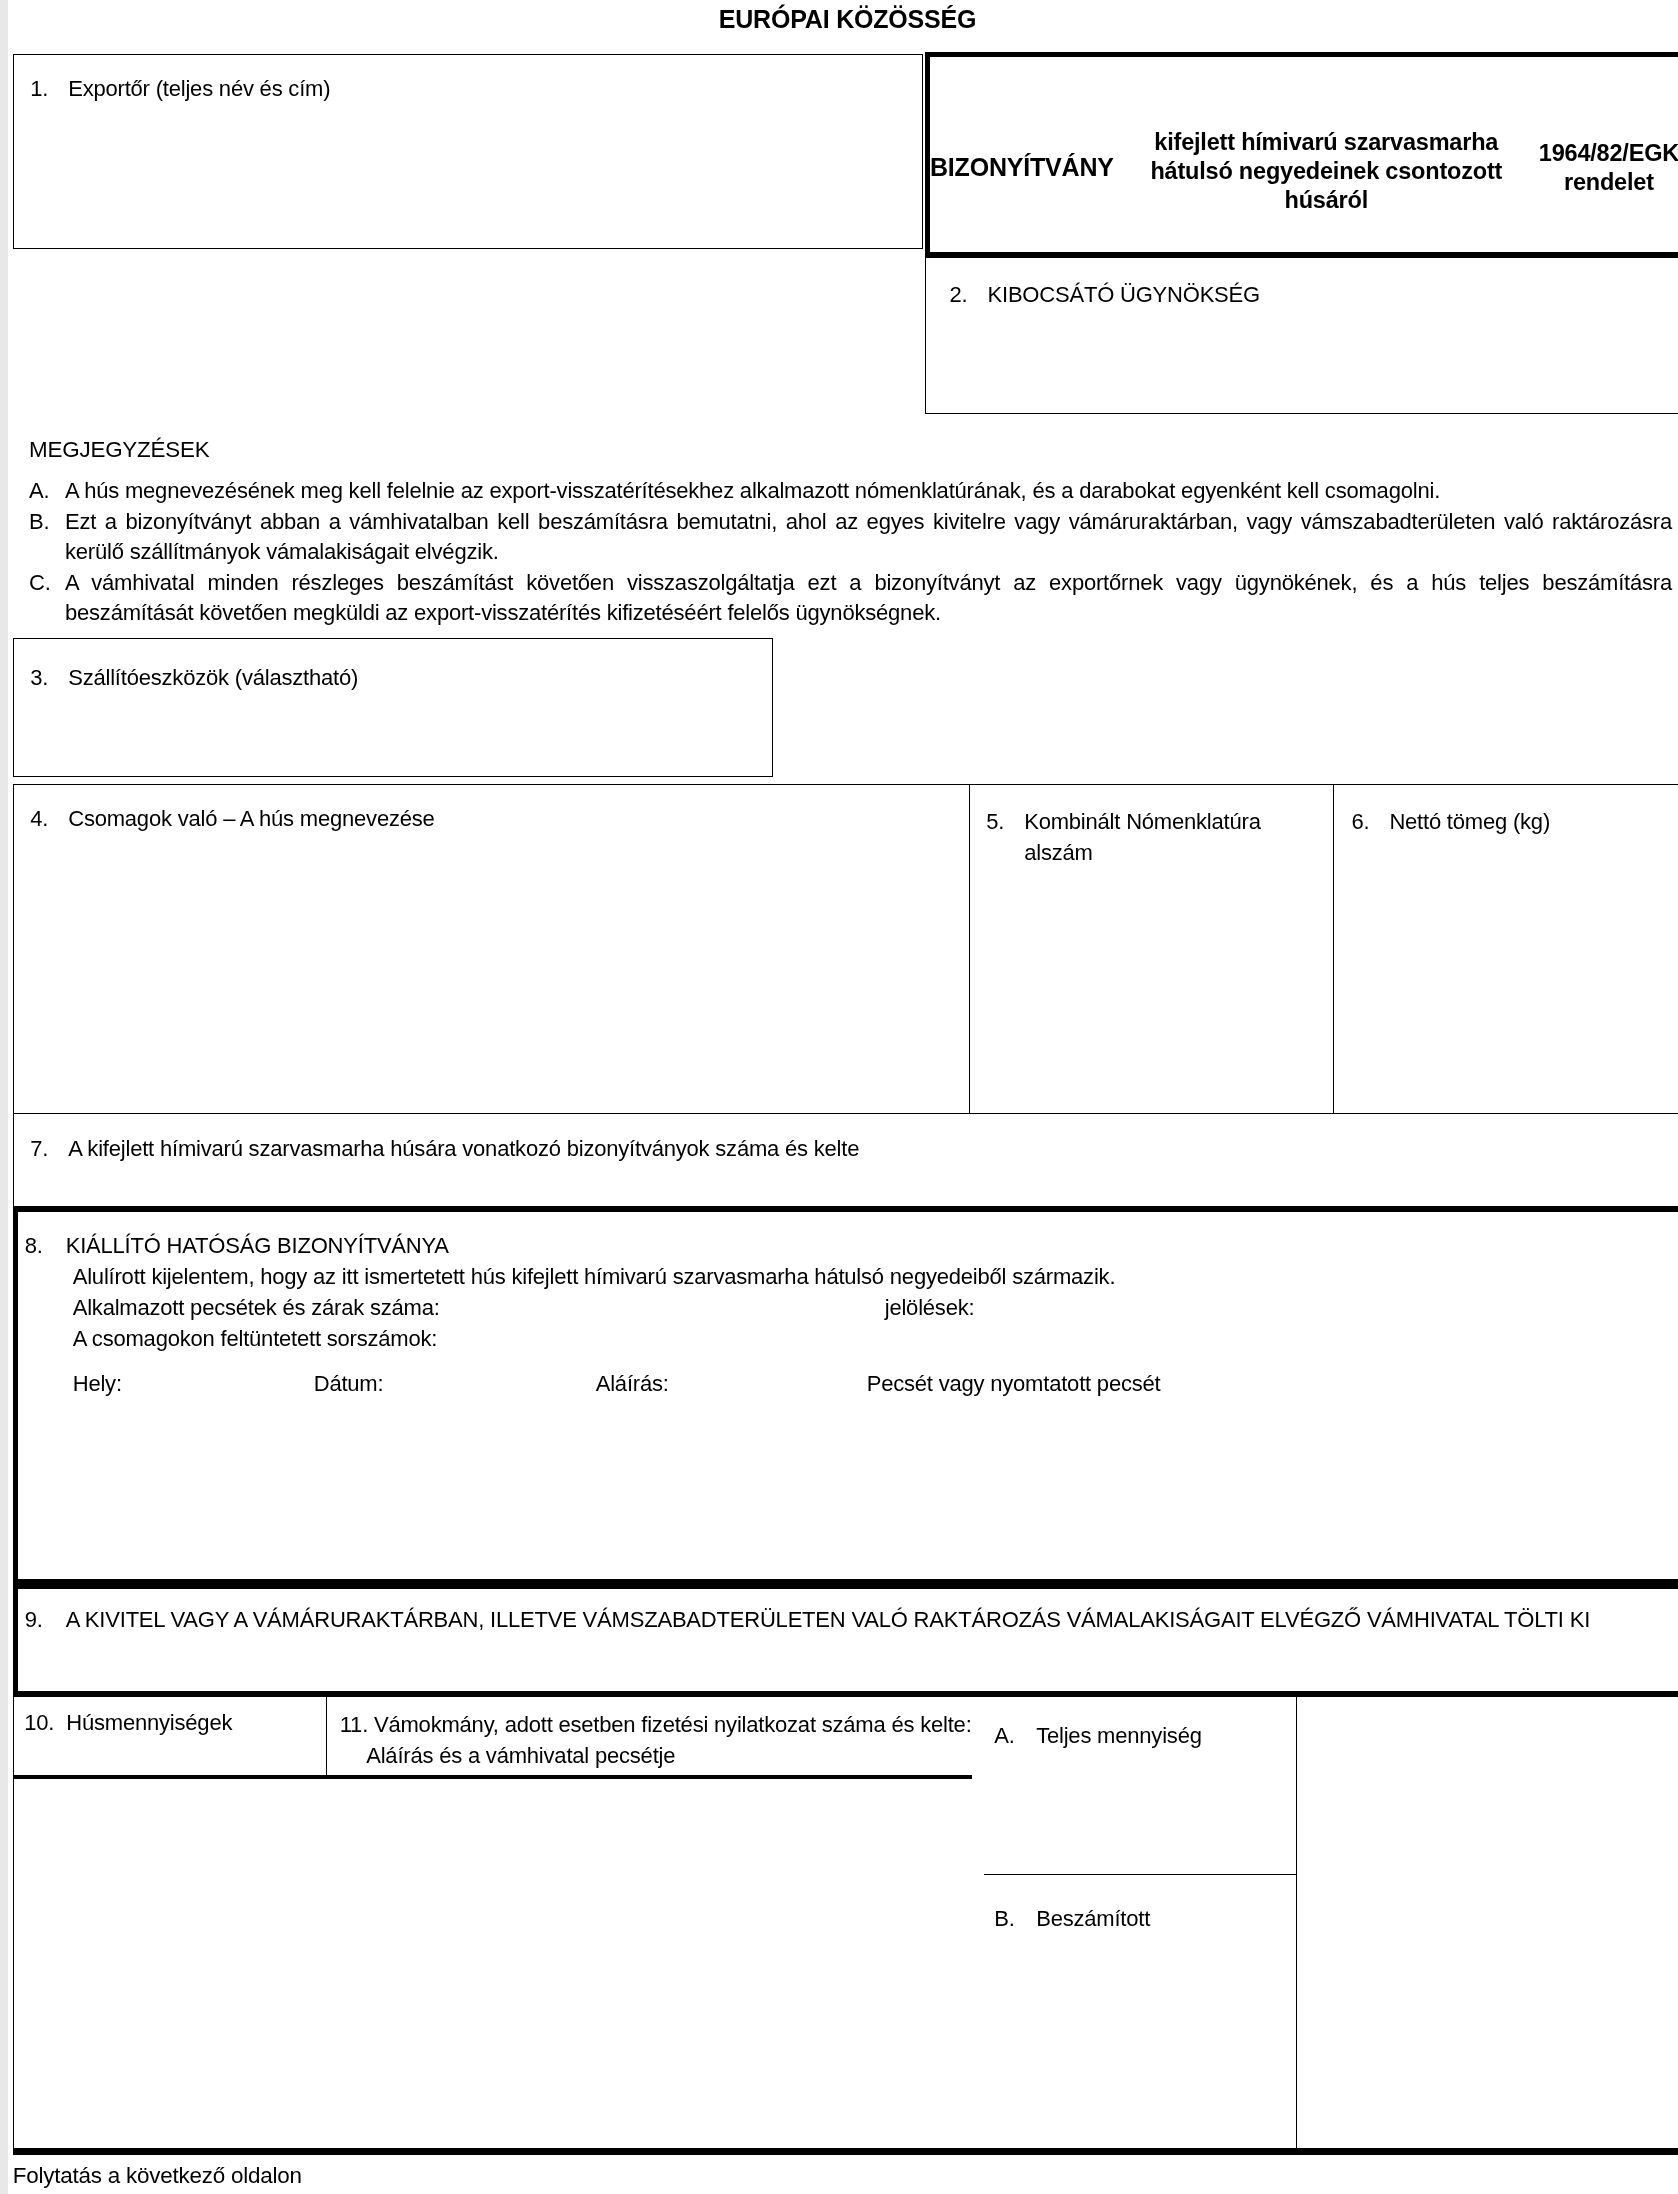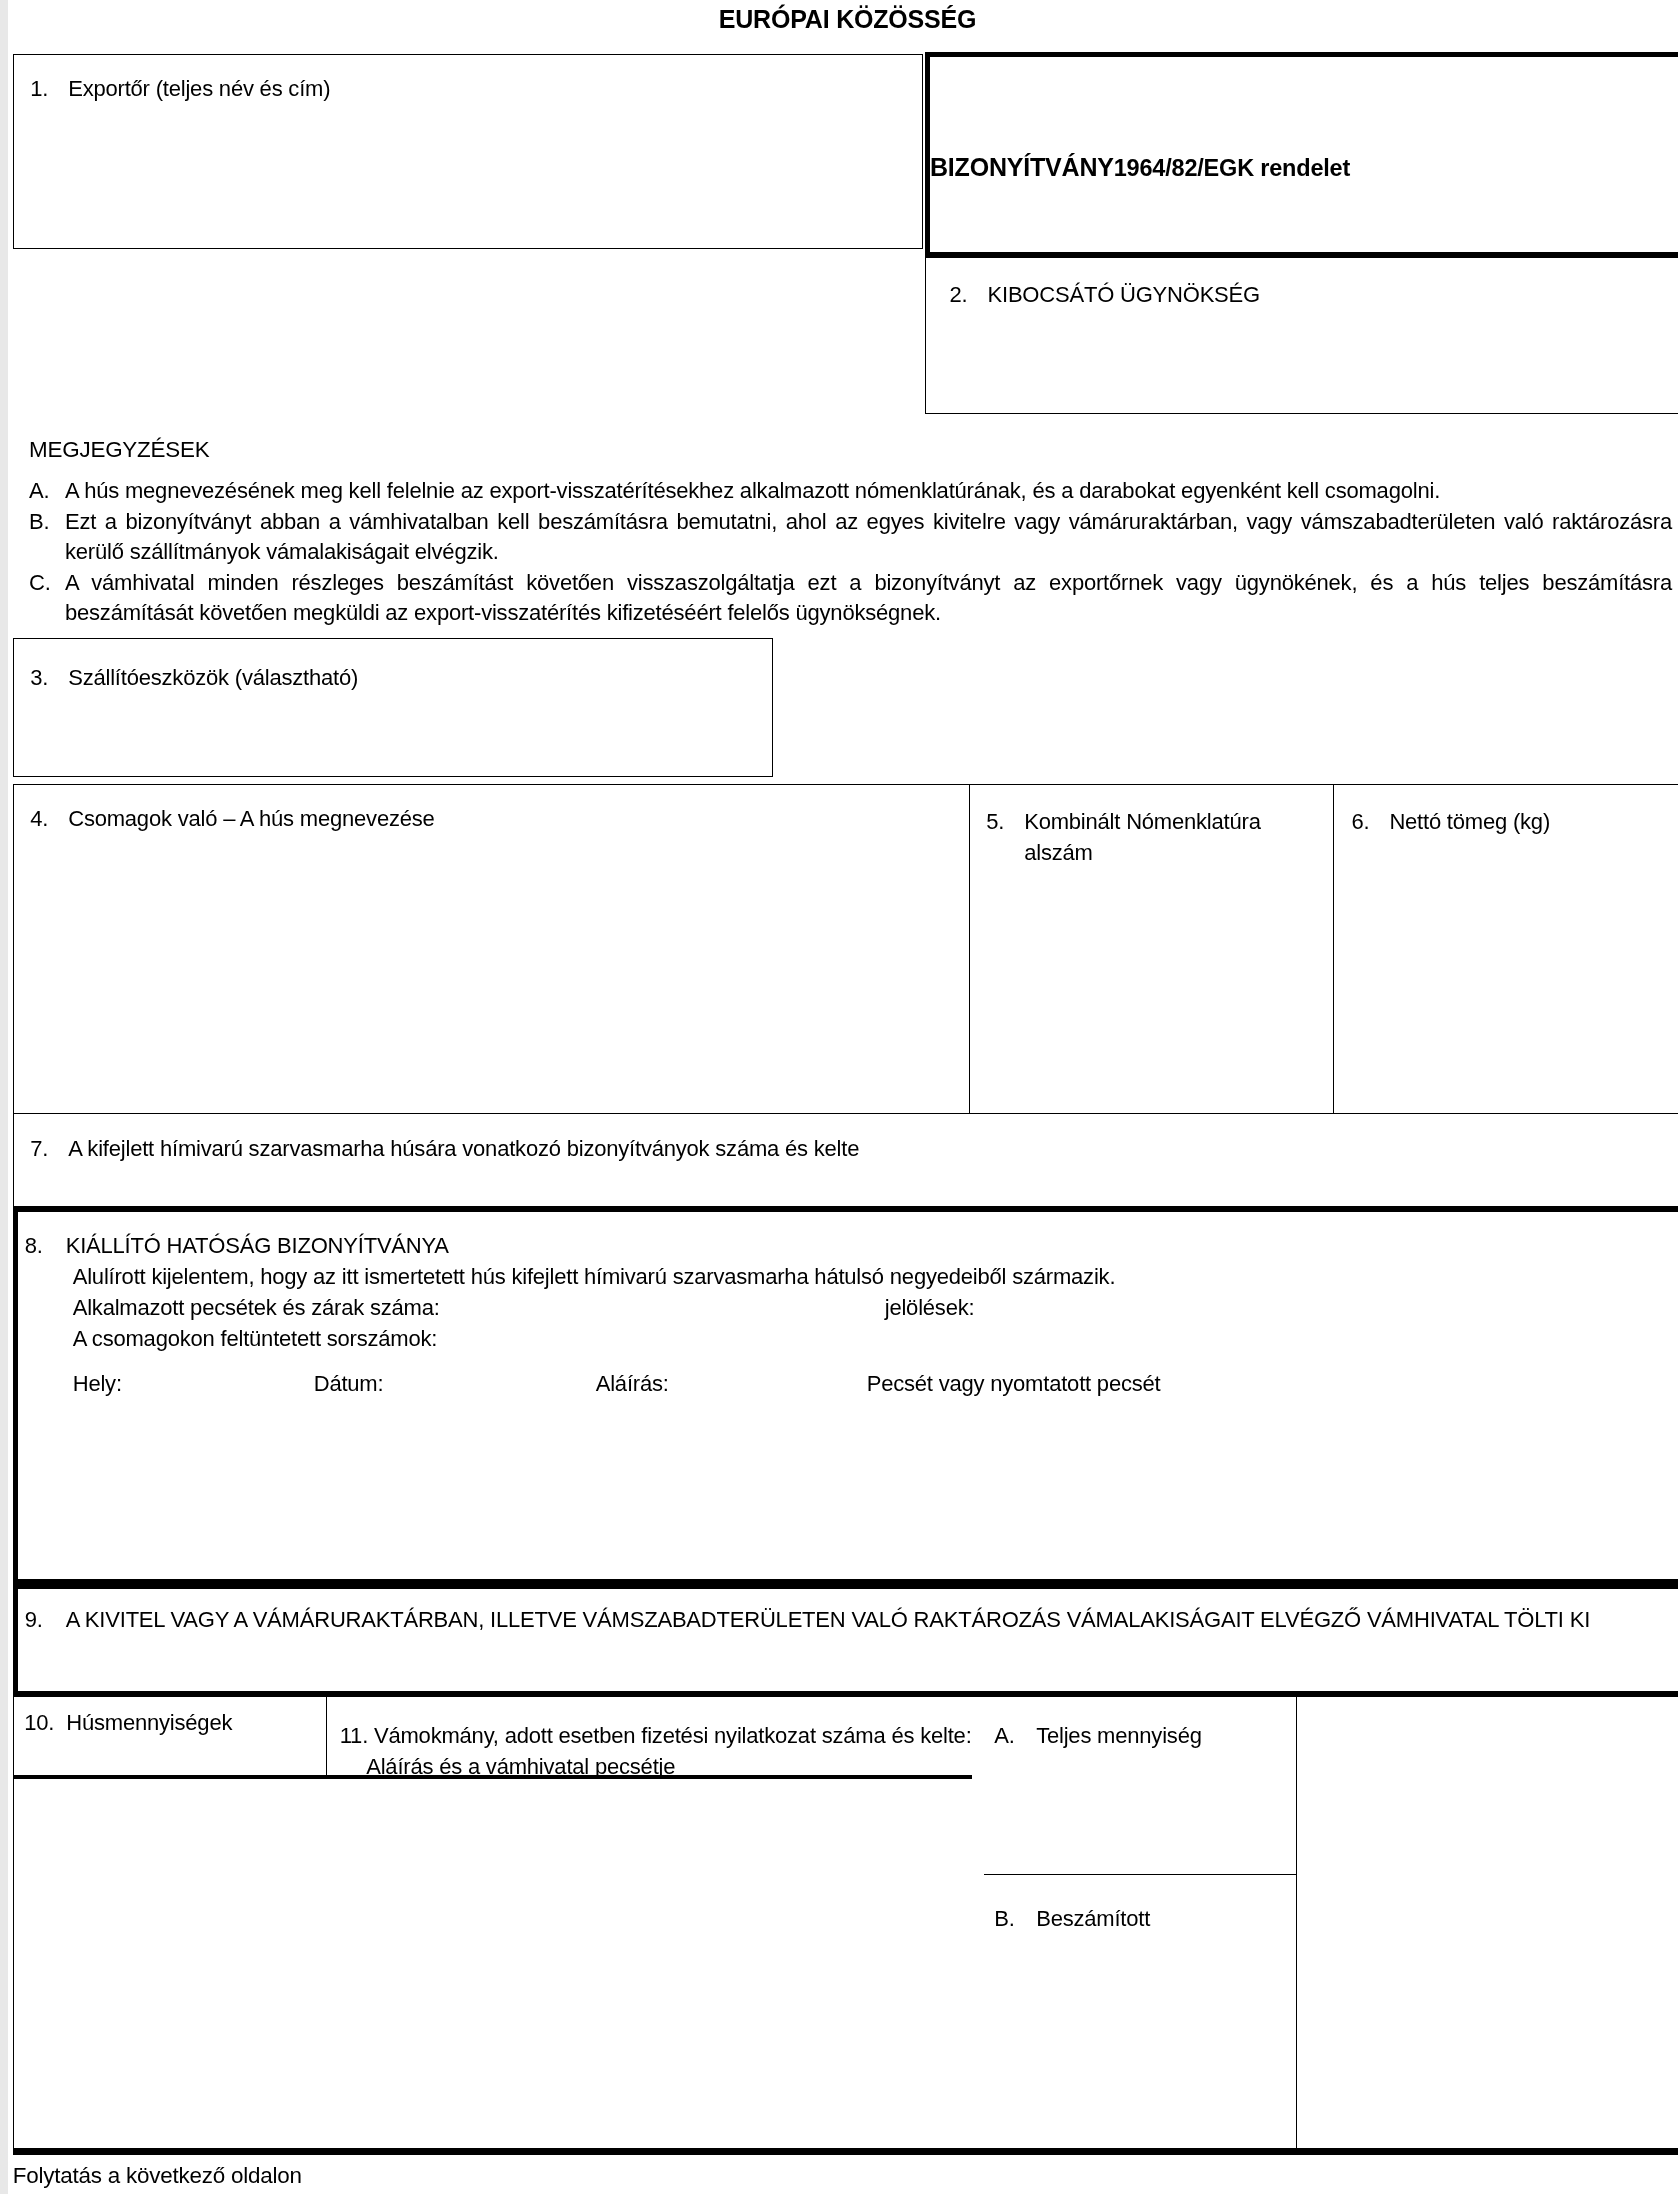--- a/index.html
+++ b/index.html
@@ -50,21 +50,21 @@
   .b8-date{width:282px;}
   .b8-sig{width:271px;}
   
   .b9{display:flex;font-size:22px;line-height:31px;padding:15.3px 0 0 7px;}
   .b9 .num{flex:0 0 41px;}
   .b9 .txt{width:1595px;}
   
   .tbl{display:flex;border:1.8px solid #000;border-bottom:7px solid #000;box-sizing:border-box;gap:12px;}
   .tbl-header{display:flex;height:82px;border-bottom:4.7px solid #000;box-sizing:border-box;}
   .cell10{width:313px;border-right:1.8px solid #000;box-sizing:border-box;padding:13px 0 0 10.6px;}
-  .cell11{flex:1;padding:23px 0 0 13px;font-size:22px;line-height:31px;}
+  .cell11{flex:1;padding:12px 0 0 13px;font-size:22px;line-height:31px;}
   .cell11 .line2{margin-left:26.5px;}
   .tbl-body{display:flex;flex:1;}
   .tbl-left{width:313px;border-right:1.8px solid #000;box-sizing:border-box;display:flex;flex-direction:column;}
   .rowA{height:178px;border-bottom:1.8px solid #000;box-sizing:border-box;padding:26px 0 0 10.6px;}
   .rowB{flex:1;padding:31px 0 0 10.6px;}
   .tbl-right{flex:1;}
   .lbl-sm .num{flex:0 0 42px;}
   .footer-note{font-size:22.4px;}
 </style>
 </head>
@@ -77,20 +77,21 @@
   <div class="abs box" style="left:4.7px;top:54px;width:910px;height:195px;">
     <div class="lbl" style="padding:21px 0 0 16.5px;">
       <span class="num">1.</span>
       <span class="txt">Exportőr (teljes név és cím)</span>
     </div>
   </div>
 
   <div class="abs box-thick" style="left:917px;top:52px;width:759px;height:205px;">
     <div class="cert-inner">
       <div class="cert-title">BIZONYÍTVÁNY</div>
+      <div class="cert-sub">kifejlett hímivarú szarvasmarha hátulsó negyedeinek csontozott húsáról</div>
       <div class="cert-reg">1964/82/EGK rendelet</div>
     </div>
   </div>
 
   <div class="abs box" style="left:917px;top:257px;width:759px;height:157px;">
     <div class="lbl" style="padding:23.5px 0 0 23.5px;">
       <span class="num">2.</span>
       <span class="txt">KIBOCSÁTÓ ÜGYNÖKSÉG</span>
     </div>
   </div>

